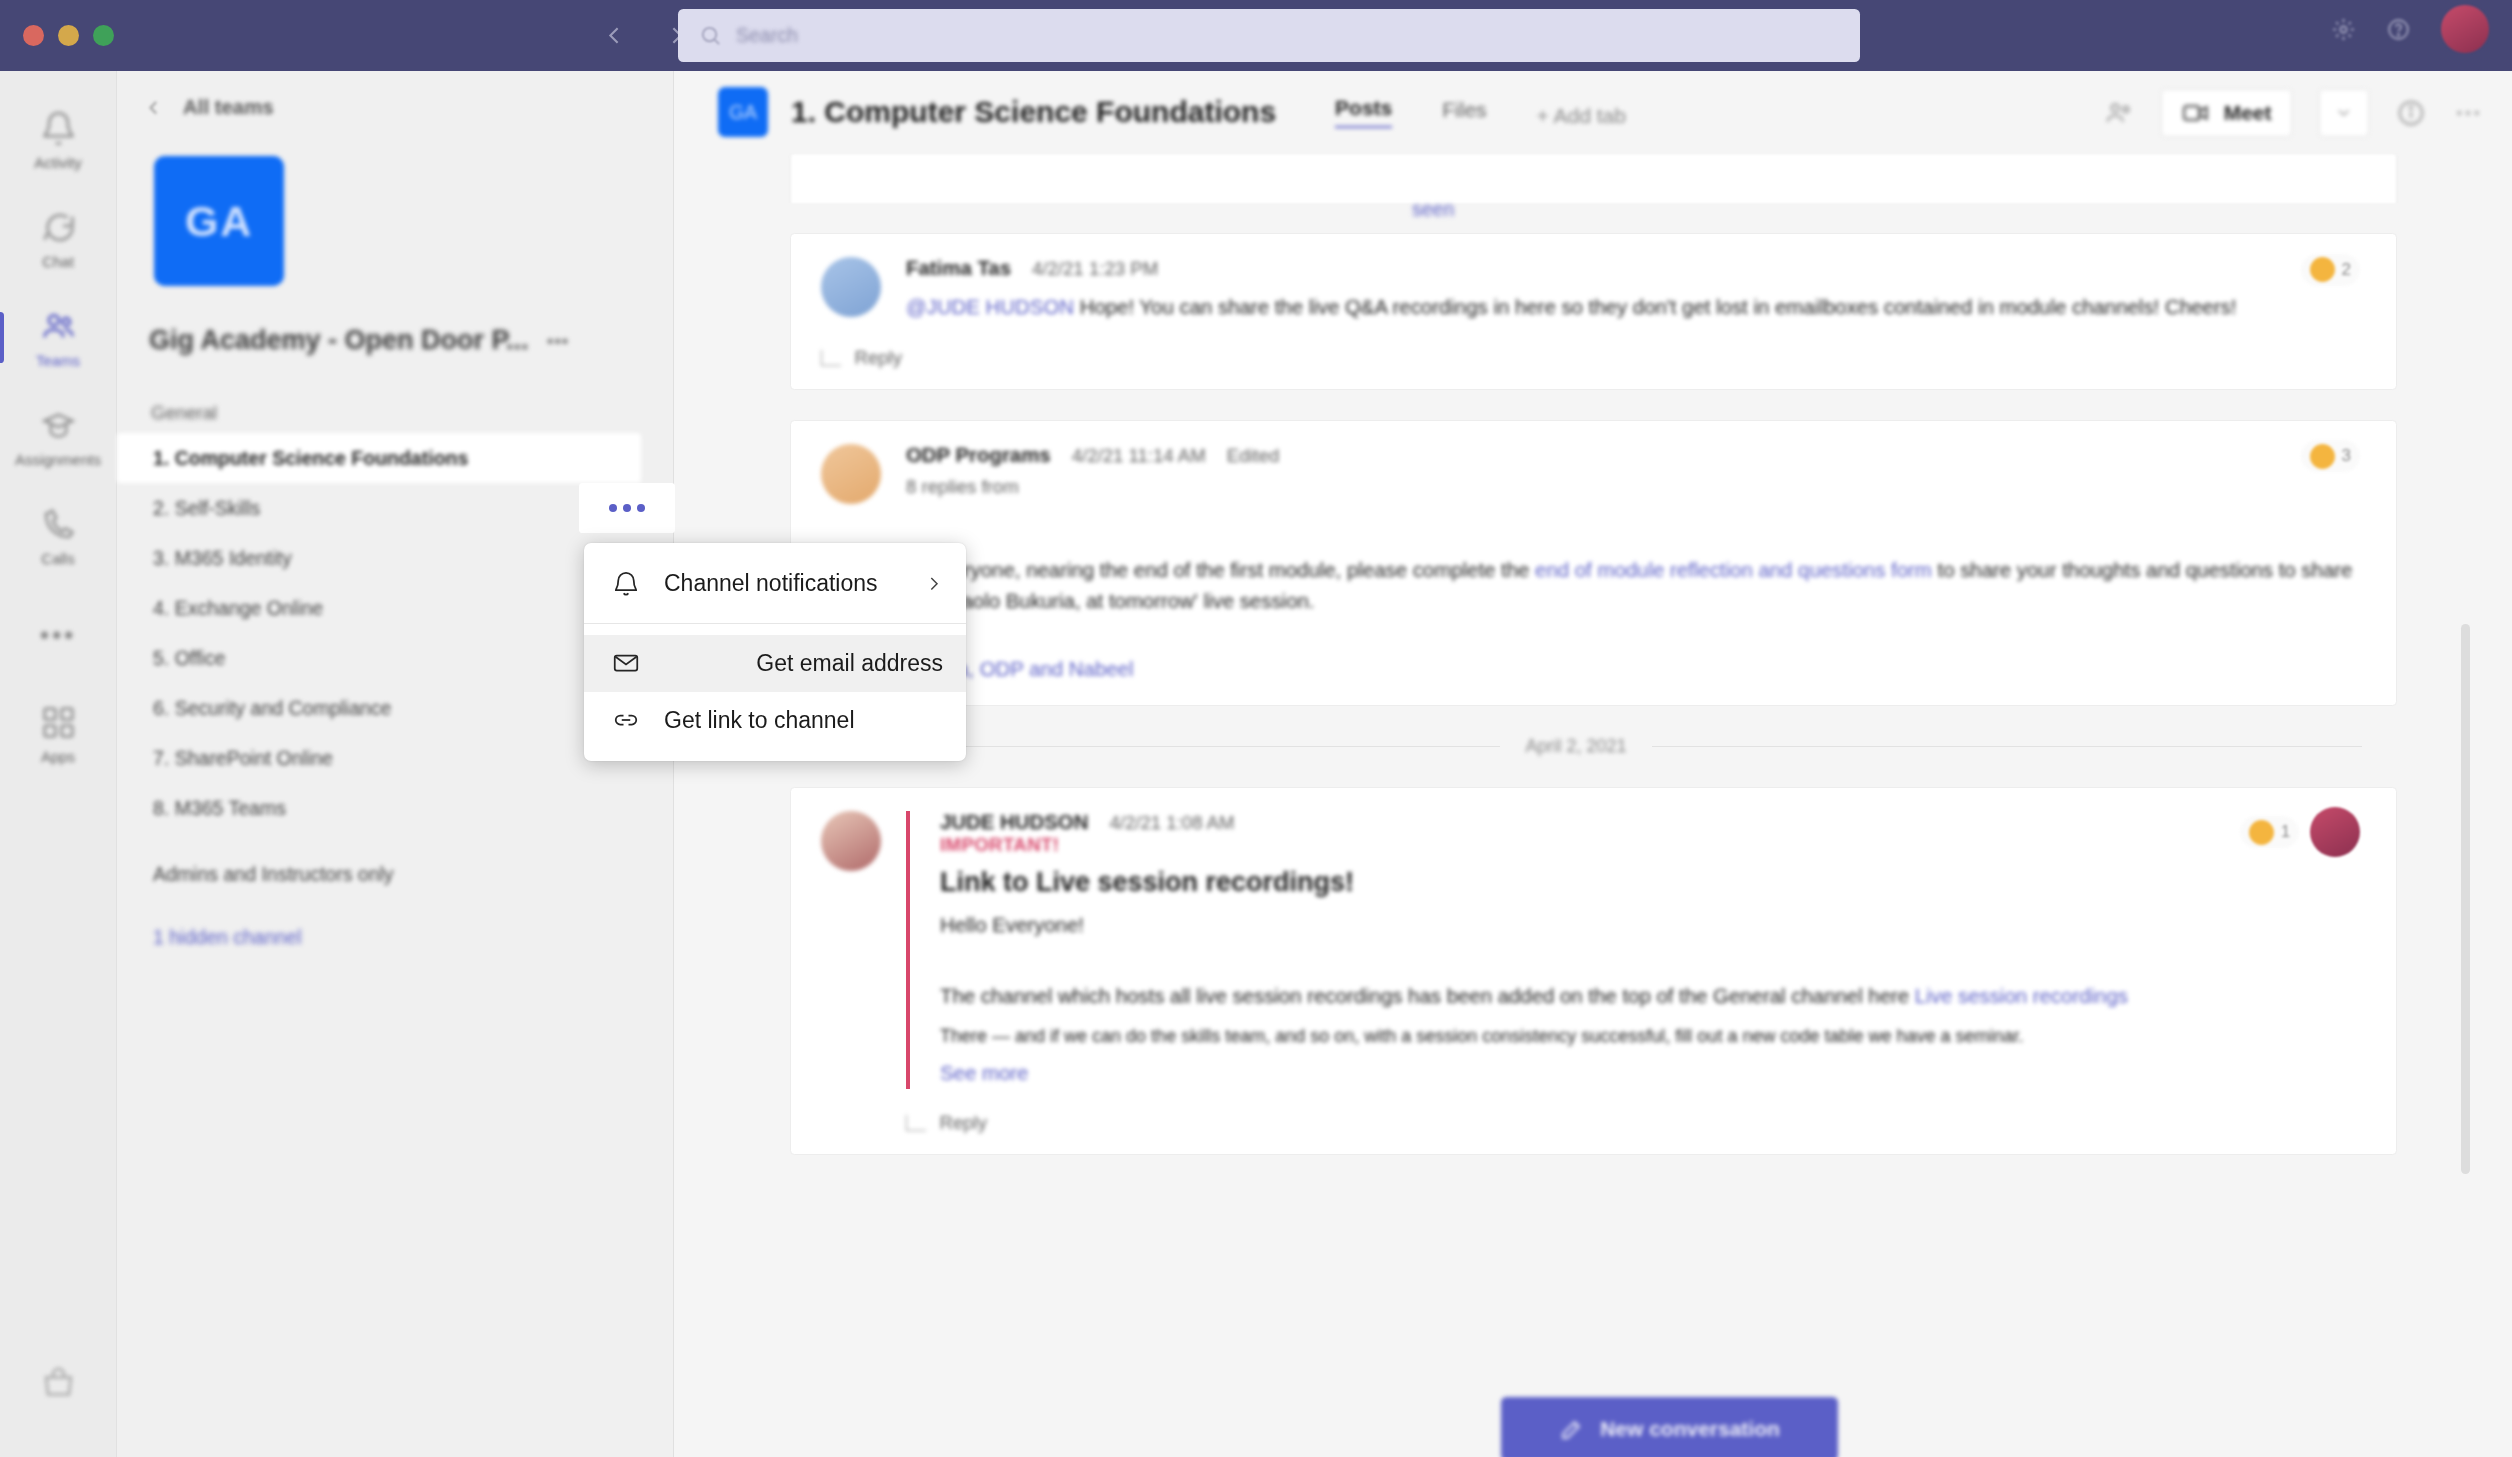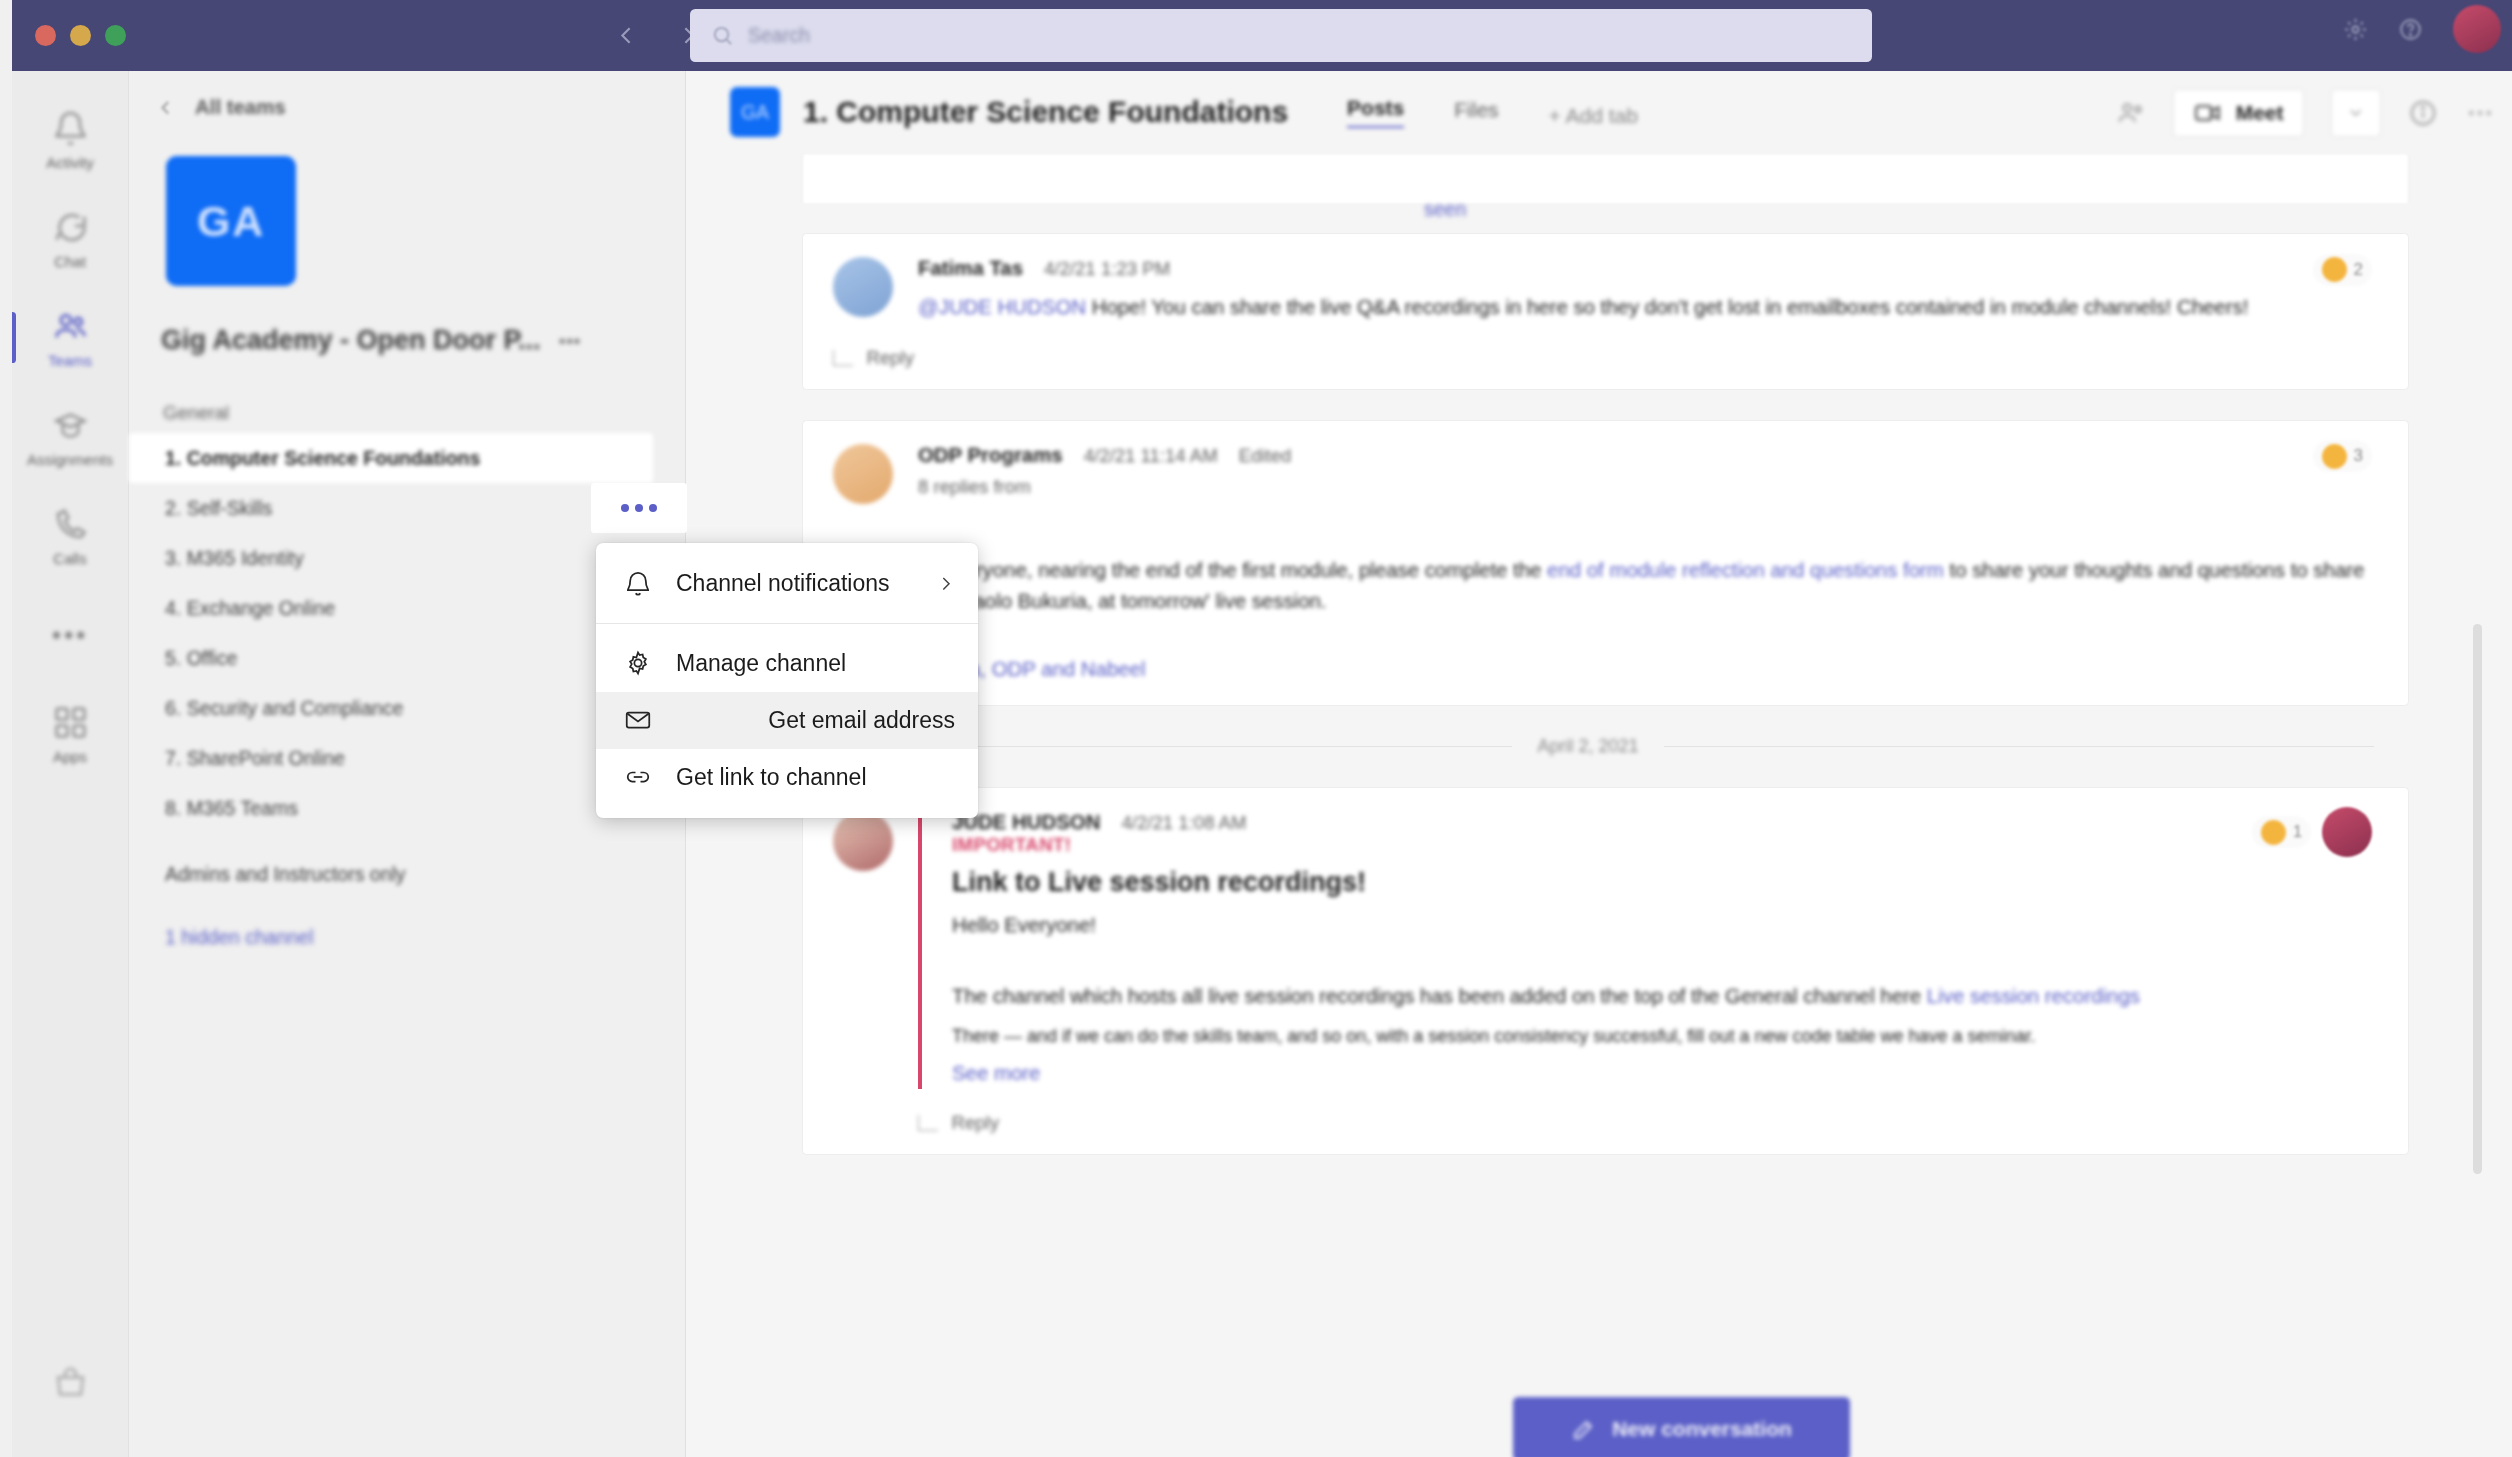--- a/index.html
+++ b/index.html
@@ -4,21 +4,21 @@
 <style>
   * { box-sizing: border-box; margin: 0; padding: 0; }
   html, body { width: 2512px; height: 1458px; overflow: hidden; }
   body {
     font-family: "Liberation Sans", sans-serif;
     background: #f0f0f0;
     -webkit-font-smoothing: antialiased;
   }
 
   
-  #app { position: relative; width: 1992px; height: 1458px; background: #f5f5f5; margin-left: 12px; }
+  #app { position: relative; width: 1992px; height: 1458px; background: #f5f5f5; }
 
   .titlebar {
     position: absolute; top: 0; left: 0; width: 2512px; height: 71px;
     background: #464775; display: flex; align-items: center;
   }
   .traffic { display: flex; gap: 14px; margin-left: 23px; }
   .dot { width: 21px; height: 21px; border-radius: 50%; }
   .dot.red { background: #d9685f; }
   .dot.yellow { background: #d4a84b; }
   .dot.green { background: #3fa159; }
@@ -580,29 +580,20 @@
       <span class="ctx-chev">
         <svg viewBox="0 0 24 24" fill="none" stroke="#424242" stroke-width="1.8">
             <path d="M9 5l7 7-7 7"></path>
           </svg>
       </span>
     </div>
 
 
     <div class="ctx-sep"></div>
 
-    <div class="ctx-item">
-      <span class="ctx-ico">
-        <svg viewBox="0 0 24 24" fill="none" stroke="#252525" stroke-width="1.4">
-          <circle cx="12" cy="12" r="2.9"></circle>
-          <path d="M12 3.6l1.3 2.1 2.4-.5.5 2.4 2.1 1.3-1.3 2.1 1.3 2.1-2.1 1.3-.5 2.4-2.4-.5L12 20.4l-1.3-2.1-2.4.5-.5-2.4-2.1-1.3L7 12.9 5.7 10.8l2.1-1.3.5-2.4 2.4.5L12 3.6z"></path>
-        </svg>
-      </span>
-      <span class="ctx-lbl">Manage channel</span>
-    </div>
 
     <div class="ctx-item hi">
       <span class="ctx-ico">
         <svg viewBox="0 0 24 24" fill="none" stroke="#252525" stroke-width="1.4">
             <rect x="3" y="6" width="18" height="12" rx="1.6"></rect>
             <path d="M3.6 7L12 13.2 20.4 7"></path>
           </svg>
       </span>
       <span class="ctx-lbl">Get email address</span>
     </div>

